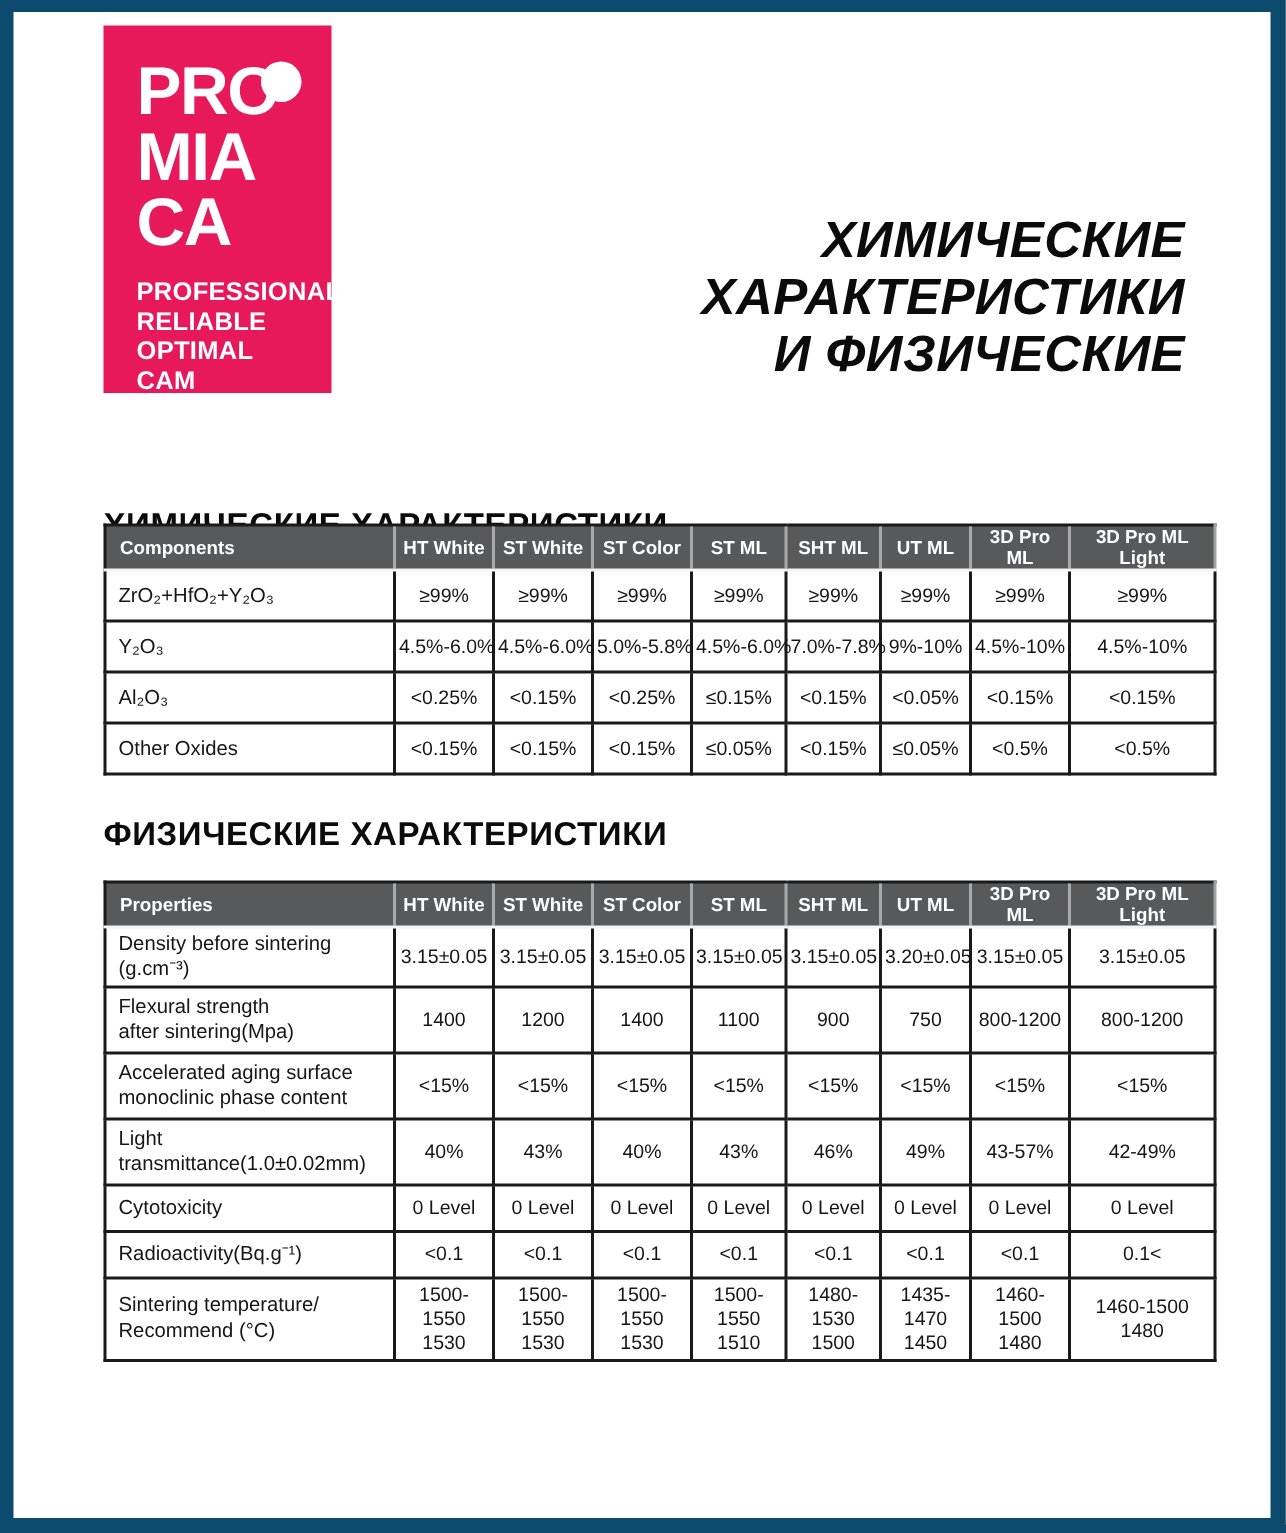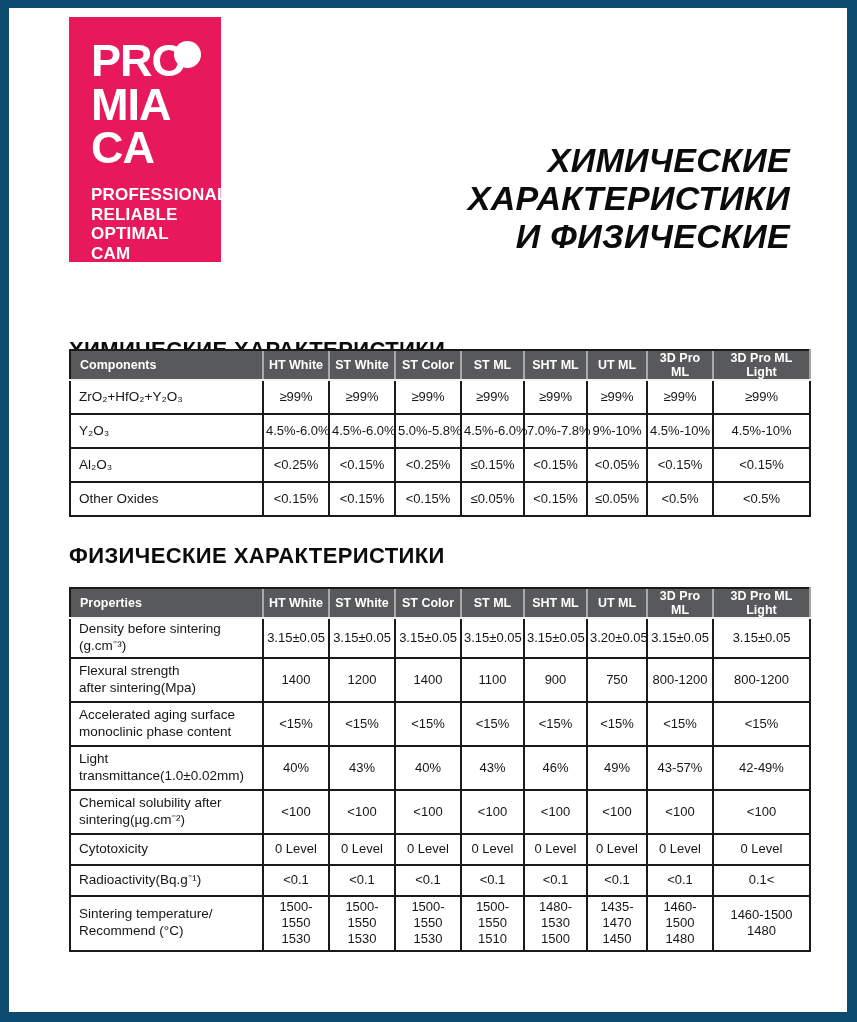--- a/index.html
+++ b/index.html
@@ -212,32 +212,20 @@
 transmittance(1.0±0.02mm)</td>
           <td>40%</td>
           <td>43%</td>
           <td>40%</td>
           <td>43%</td>
           <td>46%</td>
           <td>49%</td>
           <td>43-57%</td>
           <td>42-49%</td>
         </tr>
-        <tr class="d">
-          <td class="lbl">Chemical solubility after
-sintering(µg.cm⁻²)</td>
-          <td>&lt;100</td>
-          <td>&lt;100</td>
-          <td>&lt;100</td>
-          <td>&lt;100</td>
-          <td>&lt;100</td>
-          <td>&lt;100</td>
-          <td>&lt;100</td>
-          <td>&lt;100</td>
-        </tr>
         <tr class="s">
           <td class="lbl">Cytotoxicity</td>
           <td>0 Level</td>
           <td>0 Level</td>
           <td>0 Level</td>
           <td>0 Level</td>
           <td>0 Level</td>
           <td>0 Level</td>
           <td>0 Level</td>
           <td>0 Level</td>

